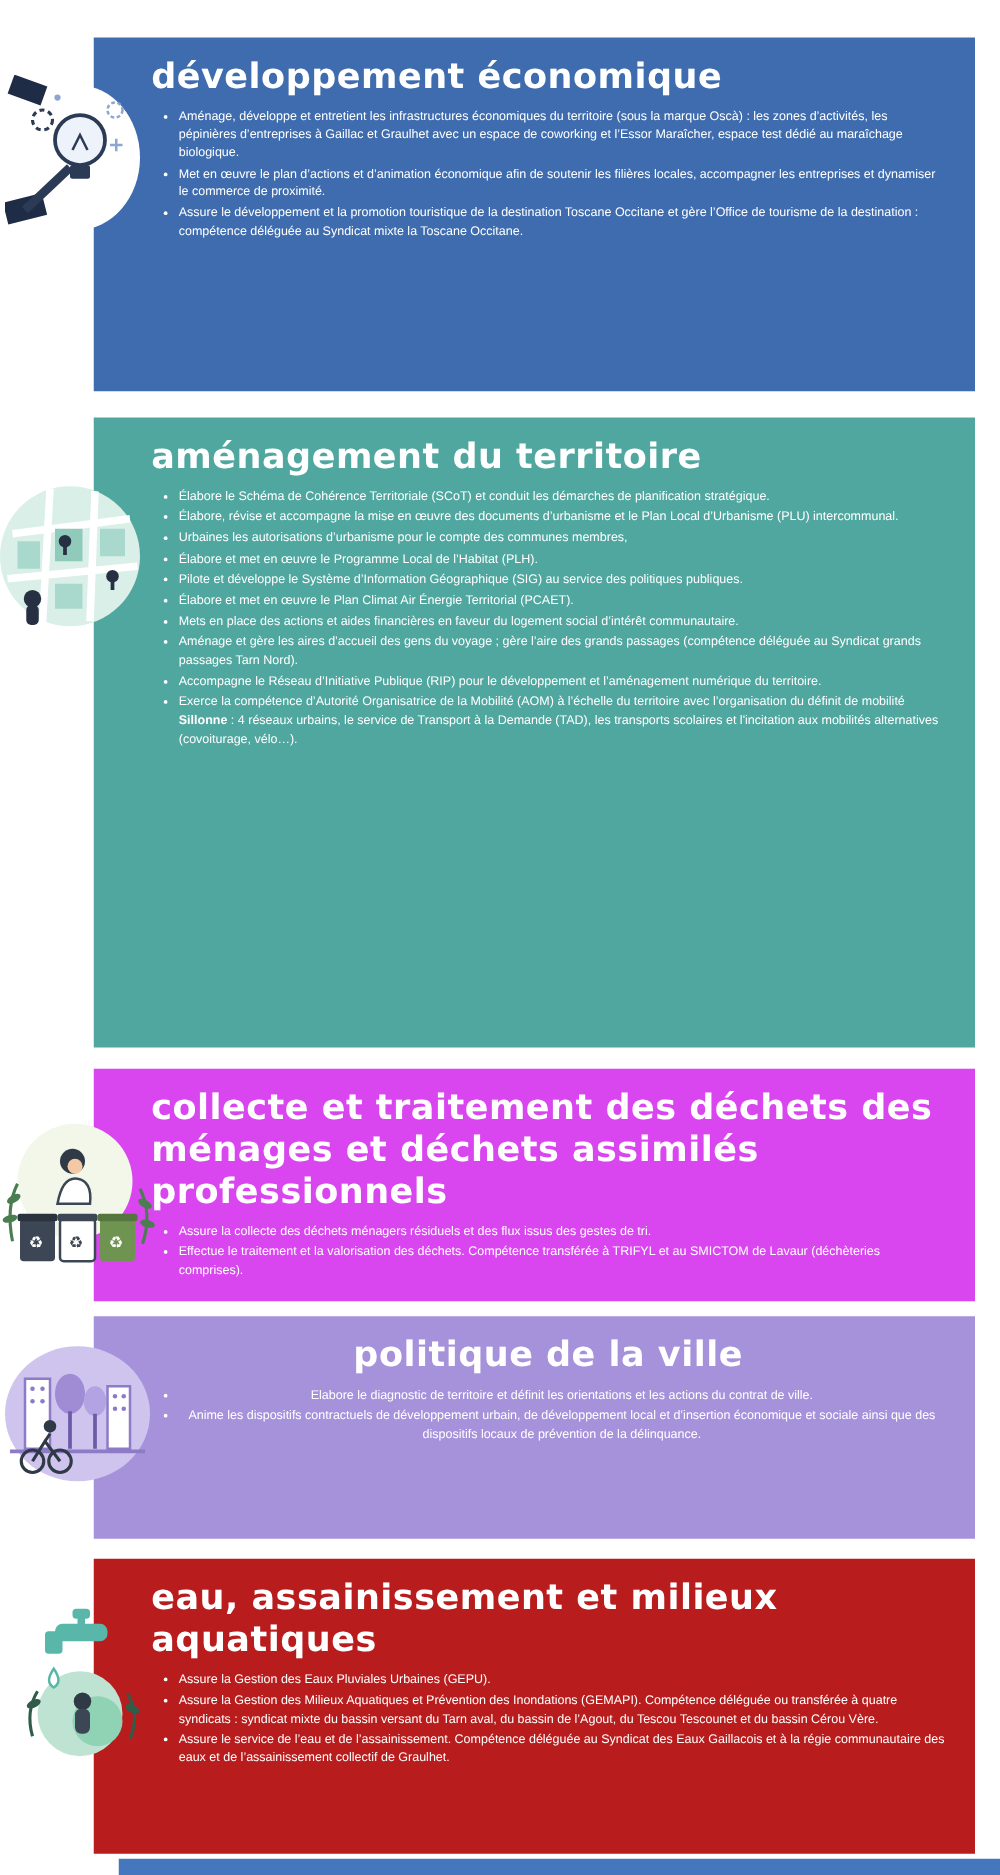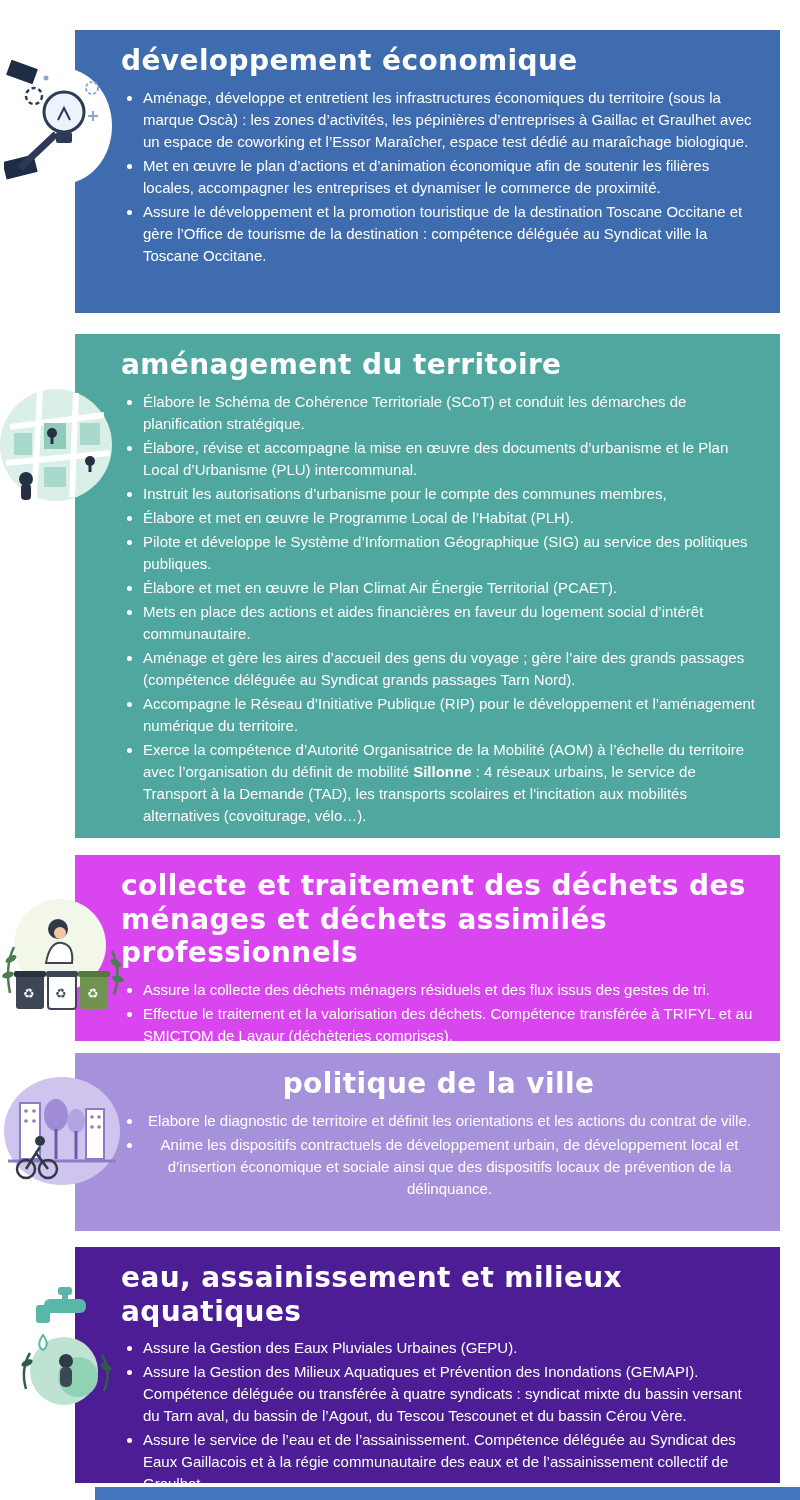--- a/index.html
+++ b/index.html
@@ -13,37 +13,37 @@
     padding:14px 24px 14px 46px;color:#ffffff;z-index:1;
   }
   .title{
     margin:0 0 9px 0;
     font-family:"DejaVu Sans",sans-serif;
     font-weight:bold;font-size:28px;line-height:1.2;
     letter-spacing:0.4px;text-transform:lowercase;color:#ffffff;
   }
   .bullets{margin:0;padding:0 0 0 22px;list-style:disc outside;}
   .bullets li{
-    font-size:15px;line-height:1.47;margin:0 0 2px 0;color:#ffffff;
+    font-size:10px;line-height:1.47;margin:0 0 2px 0;color:#ffffff;
   }
   .bullets li b{font-weight:bold;}
   .illu{position:absolute;z-index:2;}
   .footer-strip{position:absolute;left:95px;top:1487px;width:705px;height:13px;z-index:1;}
 </style>
 </head>
 <body style="background-color: rgb(255, 255, 255);">
 
 <div class="page">
 
   <section class="panel" style="top: 30px; height: 283px; background-color: rgb(62, 108, 174);">
     <h2 class="title">Développement économique</h2>
     <ul class="bullets">
       <li>Aménage, développe et entretient les infrastructures économiques du territoire (sous la marque Oscà) : les zones d’activités, les pépinières d’entreprises à Gaillac et Graulhet avec un espace de coworking et l’Essor Maraîcher, espace test dédié au maraîchage biologique.</li>
       <li>Met en œuvre le plan d’actions et d’animation économique afin de soutenir les filières locales, accompagner les entreprises et dynamiser le commerce de proximité.</li>
-      <li>Assure le développement et la promotion touristique de la destination Toscane Occitane et gère l’Office de tourisme de la destination : compétence déléguée au Syndicat ville la Toscane Occitane.</li>
+      <li>Assure le développement et la promotion touristique de la destination Toscane Occitane et gère l’Office de tourisme de la destination : compétence déléguée au Syndicat mixte la Toscane Occitane.</li>
     </ul>
   </section>
 
   <div class="illu" style="left:4px;top:60px;width:112px;height:128px">
     <svg width="112" height="128" viewBox="0 0 112 128">
       <ellipse cx="58" cy="66" rx="50" ry="58" fill="#ffffff"></ellipse>
       <rect x="4" y="4" width="28" height="16" fill="#1f2c45" transform="rotate(20 18 12)"></rect>
       <rect x="0" y="98" width="32" height="18" fill="#1f2c45" transform="rotate(-14 16 107)"></rect>
       <line x1="16" y1="108" x2="52" y2="74" stroke="#2b3a55" stroke-width="7"></line>
       <circle cx="60" cy="52" r="20" fill="#eef2fb" stroke="#2b3a55" stroke-width="3"></circle>
@@ -55,21 +55,21 @@
       <line x1="89" y1="51" x2="89" y2="61" stroke="#8ea6cf" stroke-width="2"></line>
       <circle cx="42" cy="18" r="2.5" fill="#8ea6cf"></circle>
     </svg>
   </div>
 
   <section class="panel" style="top: 334px; height: 504px; background-color: rgb(79, 167, 159);">
     <h2 class="title">Aménagement du territoire</h2>
     <ul class="bullets">
       <li>Élabore le Schéma de Cohérence Territoriale (SCoT) et conduit les démarches de planification stratégique.</li>
       <li>Élabore, révise et accompagne la mise en œuvre des documents d’urbanisme et le Plan Local d’Urbanisme (PLU) intercommunal.</li>
-      <li>Instruit les autorisations d’urbanisme pour le compte des communes membres,</li>
+      <li>Urbaines les autorisations d’urbanisme pour le compte des communes membres,</li>
       <li>Élabore et met en œuvre le Programme Local de l’Habitat (PLH).</li>
       <li>Pilote et développe le Système d’Information Géographique (SIG) au service des politiques publiques.</li>
       <li>Élabore et met en œuvre le Plan Climat Air Énergie Territorial (PCAET).</li>
       <li>Mets en place des actions et aides financières en faveur du logement social d’intérêt communautaire.</li>
       <li>Aménage et gère les aires d’accueil des gens du voyage ; gère l’aire des grands passages (compétence déléguée au Syndicat grands passages Tarn Nord).</li>
       <li>Accompagne le Réseau d’Initiative Publique (RIP) pour le développement et l’aménagement numérique du territoire.</li>
       <li><span>Exerce la compétence d’Autorité Organisatrice de la Mobilité (AOM) à l’échelle du territoire avec l’organisation du définit de mobilité </span><b>Sillonne</b><span> : 4 réseaux urbains, le service de Transport à la Demande (TAD), les transports scolaires et l'incitation aux mobilités alternatives (covoiturage, vélo…).</span></li>
     </ul>
   </section>
 
@@ -169,21 +169,21 @@
       <line x1="8" y1="88" x2="116" y2="88" stroke="#8d7bc7" stroke-width="3"></line>
       <g stroke="#2f3a46" stroke-width="2.5" fill="none">
         <circle cx="26" cy="96" r="9"></circle>
         <circle cx="48" cy="96" r="9"></circle>
         <path d="M26 96 L36 80 L48 96 M36 80 L40 74"></path>
       </g>
       <circle cx="40" cy="68" r="5" fill="#2f3a46"></circle>
     </svg>
   </div>
 
-  <section class="panel" style="top: 1247px; height: 236px; background-color: #4c1d95;">
+  <section class="panel" style="top: 1247px; height: 236px; background-color: #b91c1c;">
     <h2 class="title">Eau, assainissement et milieux aquatiques</h2>
     <ul class="bullets">
       <li>Assure la Gestion des Eaux Pluviales Urbaines (GEPU).</li>
       <li>Assure la Gestion des Milieux Aquatiques et Prévention des Inondations (GEMAPI). Compétence déléguée ou transférée à quatre syndicats : syndicat mixte du bassin versant du Tarn aval,  du bassin de l’Agout, du Tescou Tescounet et du bassin Cérou Vère.</li>
       <li>Assure le service de l’eau et de l’assainissement. Compétence déléguée au Syndicat des Eaux Gaillacois et à la régie communautaire des eaux et de l’assainissement collectif de Graulhet.</li>
     </ul>
   </section>
 
   <div class="illu" style="left:14px;top:1283px;width:100px;height:124px">
     <svg width="100" height="124" viewBox="0 0 100 124">

